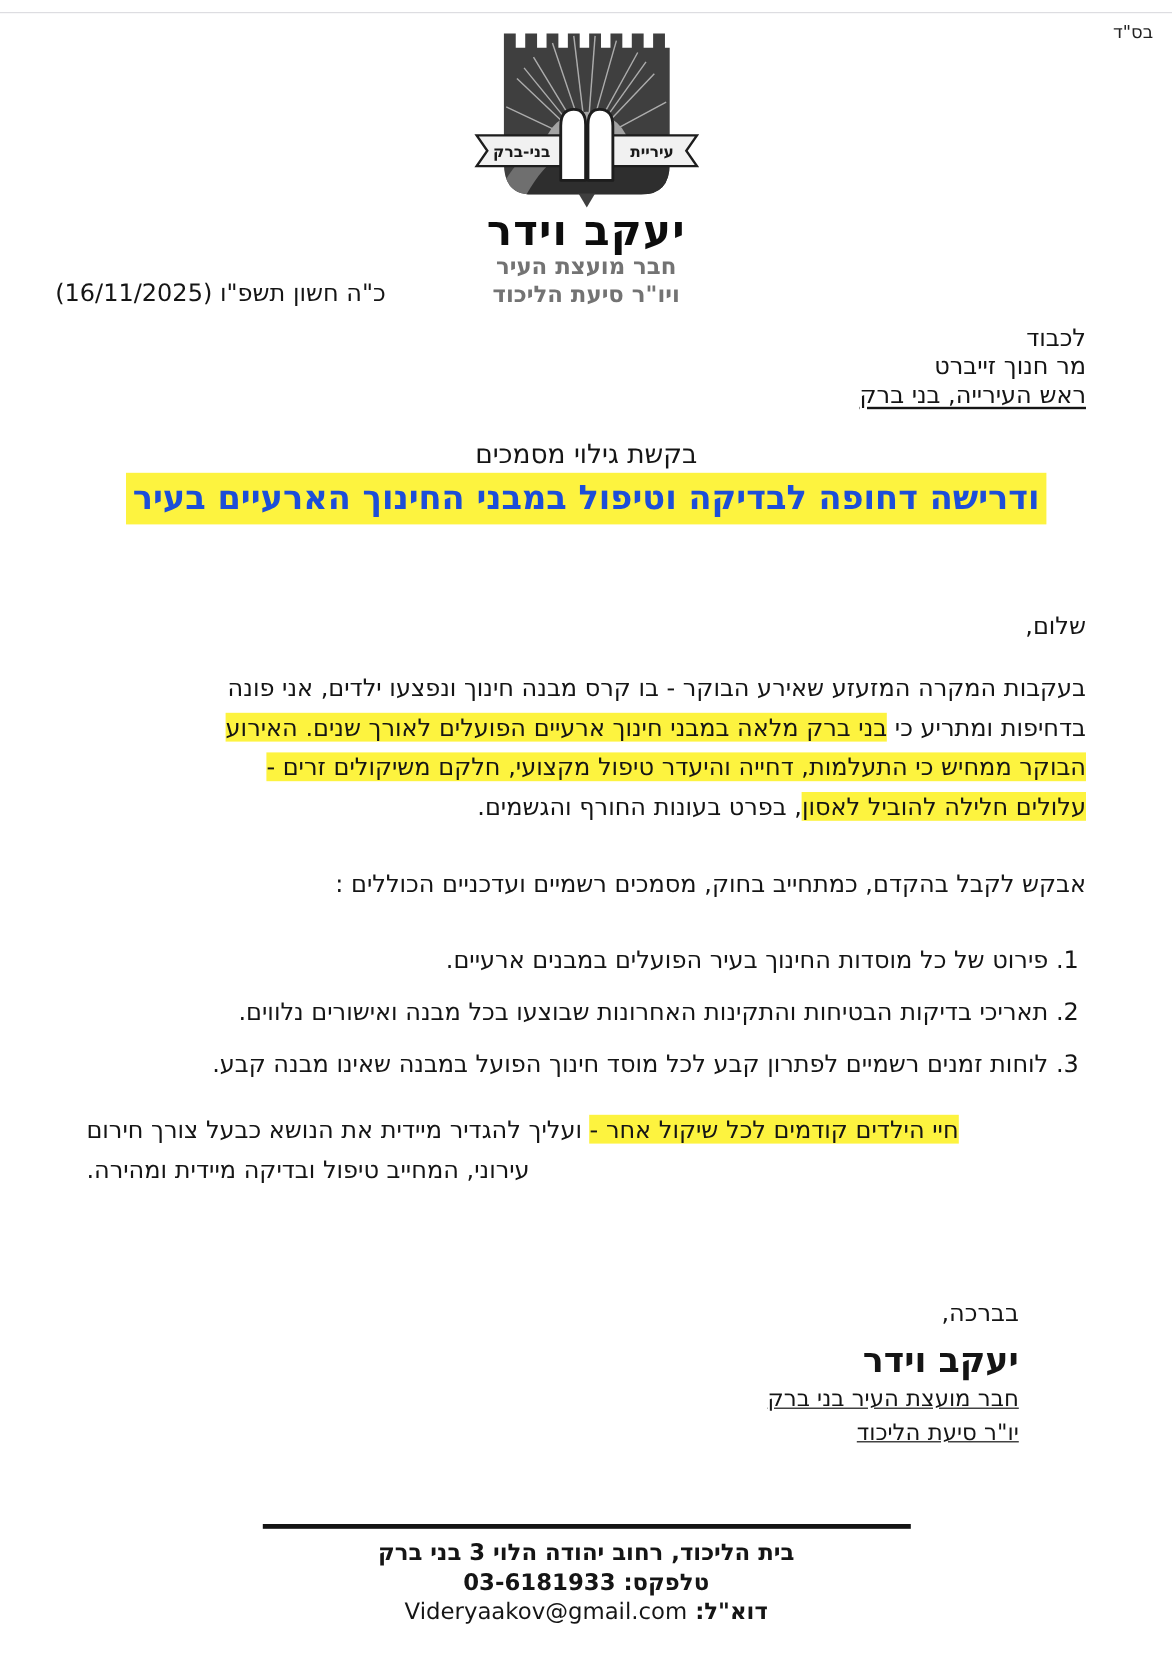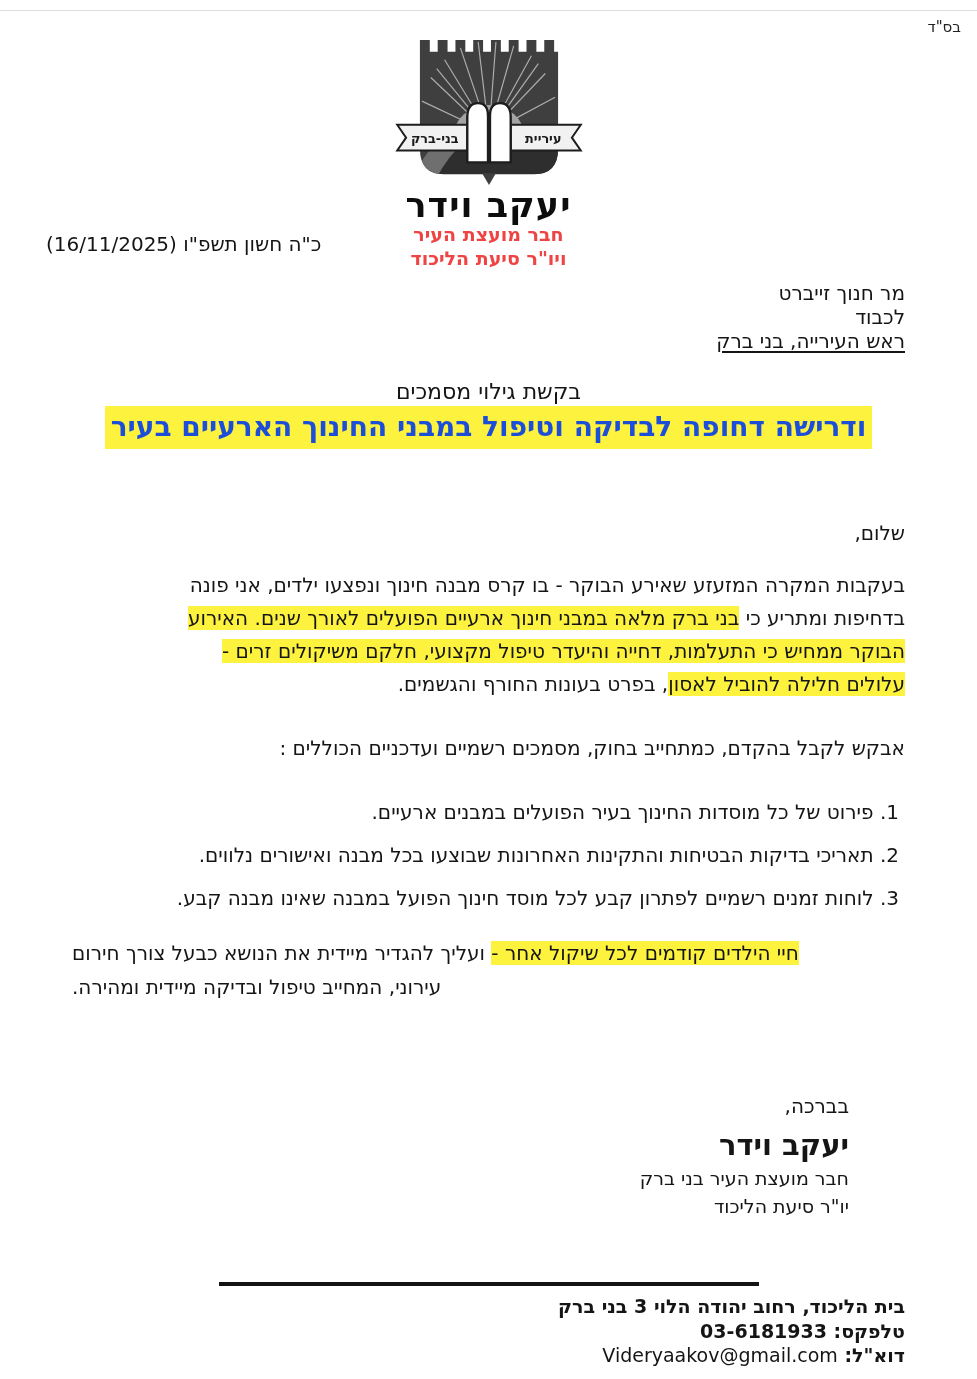--- a/index.html
+++ b/index.html
@@ -5,24 +5,24 @@
   * { margin:0; padding:0; box-sizing:border-box; }
   html,body { background:#ffffff; }
   body {
     width:977px; height:1379px; position:relative; overflow:hidden;
     font-family:"DejaVu Sans","Liberation Sans",sans-serif;
     color:#151515; direction:rtl;
   }
   .top-edge { position:absolute; top:10px; left:0; right:0; border-top:1px solid #dddde1; }
   .bsd { position:absolute; top:18px; right:16px; font-size:15px; color:#222; }
   .content { padding:0 72px; }
-  .header { text-align:center; padding-top:36px; line-height:1; }
+  .header { text-align:center; padding-top:24px; line-height:1; }
   .emblem { display:block; margin:0 auto; }
   .logo-name { font-size:35px; font-weight:900; letter-spacing:1px; margin-top:2px; color:#0d0d0d; }
-  .logo-role { font-size:19px; font-weight:bold; line-height:1.26; color:#ef4444; }
+  .logo-role { font-size:19px; font-weight:bold; line-height:1.26; color:#737373; }
   .date-line { position:absolute; top:232px; left:46px; font-size:20px; direction:rtl; }
   .recipient { margin-top:10px; font-size:20px; line-height:1.2; }
   .recipient .underl { text-decoration:underline; text-underline-offset:3px; }
   .subject { text-align:center; margin-top:26px; }
   .subject-line1 { font-size:22px; }
   .letter-title { margin-top:6px; white-space:nowrap; }
   .letter-title span {
     font-size:28px; font-weight:900; background:var(--hl,#fdf33f);
     padding:4px 6px 6px 6px; color:#1d4ed8;
   }
@@ -30,22 +30,22 @@
   .para1 { margin-top:24px; font-size:20px; line-height:1.66; white-space:nowrap; }
   .hl { background:var(--hl,#fdf33f); }
   .b  { font-weight:normal; }
   .request-line { margin-top:34px; font-size:20px; }
   .req-list { margin-top:40px; font-size:20px; padding-right:6px; }
   .req-list .li { margin-bottom:19px; white-space:nowrap; }
   .emphasis { margin-top:26px; font-size:20px; font-weight:normal; text-align:left; line-height:1.7; white-space:nowrap; }
   .signature { margin-top:90px; padding-right:56px; line-height:1.25; }
   .sig-closing { font-size:20px; }
   .sig-name { font-size:29px; font-weight:900; margin-top:8px; }
-  .sig-role { font-size:19px; margin-top:4px; }
-  .footer { margin-top:64px; text-align:right; }
+  .sig-role { font-size:19px; margin-top:4px;text-decoration:underline; }
+  .footer { margin-top:64px; text-align:center; }
   .footer-divider { width:540px; margin:0 auto 8px auto; border-top:4px solid #141414; }
   .footer-text { font-size:19px; font-weight:bold; line-height:1.28; font-family:"DejaVu Sans","Liberation Sans",sans-serif; }
   .footer-text .plain { font-weight:normal; }
 </style>
 </head>
 <body>
 
 <div class="top-edge"></div>
 <div class="bsd">בס"ד</div>
 
@@ -100,22 +100,22 @@
       </g>
     </svg>
     <div class="logo-name">יעקב וידר</div>
     <div class="logo-role">חבר מועצת העיר</div>
     <div class="logo-role">ויו"ר סיעת הליכוד</div>
   </div>
 
   <div class="date-line">כ"ה חשון תשפ"ו (16/11/2025)</div>
 
   <div class="recipient">
+    <div>לכבוד</div>
     <div>מר חנוך זייברט</div>
-    <div>לכבוד</div>
     <div class="underl">ראש העירייה, בני ברק</div>
   </div>
 
   <div class="subject">
     <div class="subject-line1">בקשת גילוי מסמכים</div>
     <div class="letter-title"><span class="hl">ודרישה דחופה לבדיקה וטיפול במבני החינוך הארעיים בעיר</span></div>
   </div>
 
   <div class="greeting">שלום,</div>
 

